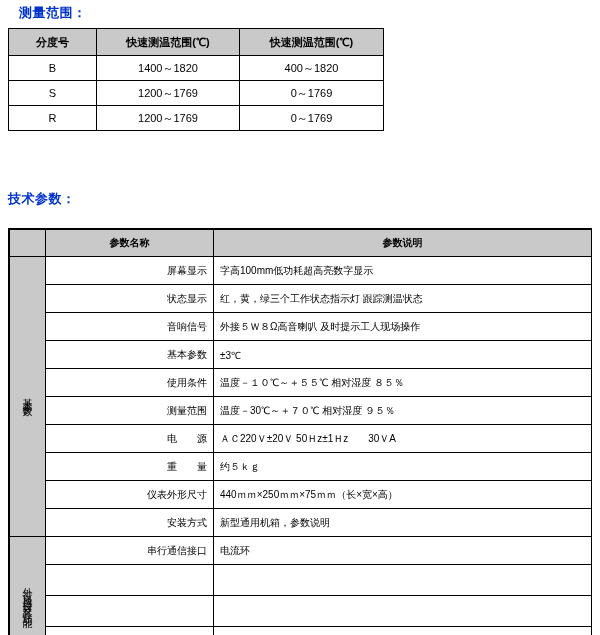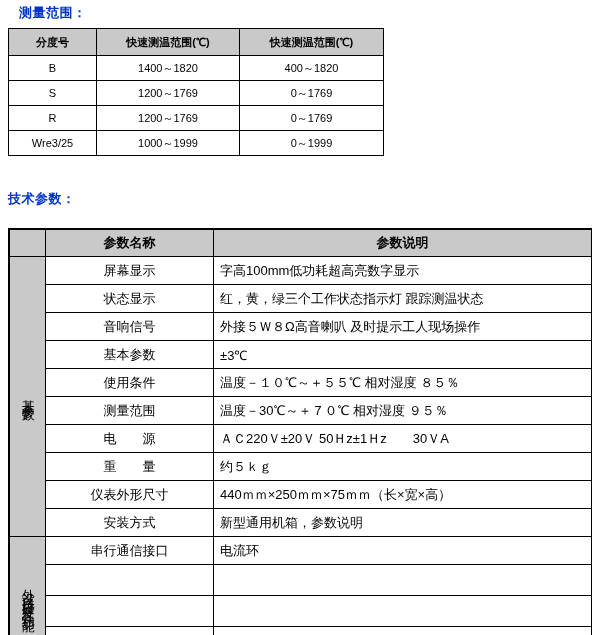--- a/index.html
+++ b/index.html
@@ -73,21 +73,21 @@
     border: 1px solid #000;
     box-sizing: border-box;
   }
   #param-table {
     border-collapse: collapse;
     width: 100%;
     table-layout: fixed;
   }
   #param-table td {
     border: 1px solid #000;
-    font-size: 13px;
+    font-size: 10px;
     padding: 0 6px;
     height: 27px;
     vertical-align: middle;
   }
   #param-table col.side { width: 36px; }
   #param-table col.name { width: 168px; }
   #param-table col.desc { width: 378px; }
 
   #param-table thead td {
     background: #c9c9c9;
@@ -104,21 +104,21 @@
     padding: 0;
   }
   .vertical-text {
     writing-mode: vertical-rl;
     text-orientation: upright;
     letter-spacing: 3px;
     display: inline-block;
     line-height: 1.1;
   }
   td.name-cell {
-    text-align: center;
+    text-align: right;
   }
   td.desc-cell {
     text-align: left;
   }
   td.blank-cell {
     background: #ffffff;
   }
 </style>
 </head>
 <body>
@@ -146,25 +146,20 @@
     </tr>
     <tr>
       <td>S</td>
       <td>1200～1769</td>
       <td>0～1769</td>
     </tr>
     <tr>
       <td>R</td>
       <td>1200～1769</td>
       <td>0～1769</td>
-    </tr>
-    <tr>
-      <td>Wre3/25</td>
-      <td>1000～1999</td>
-      <td>0～1999</td>
     </tr>
   </tbody>
 </table>
 
 <div class="section-title" id="title-params">技术参数：</div>
 
 <div id="param-wrap">
 <table id="param-table">
   <colgroup>
     <col class="side">

